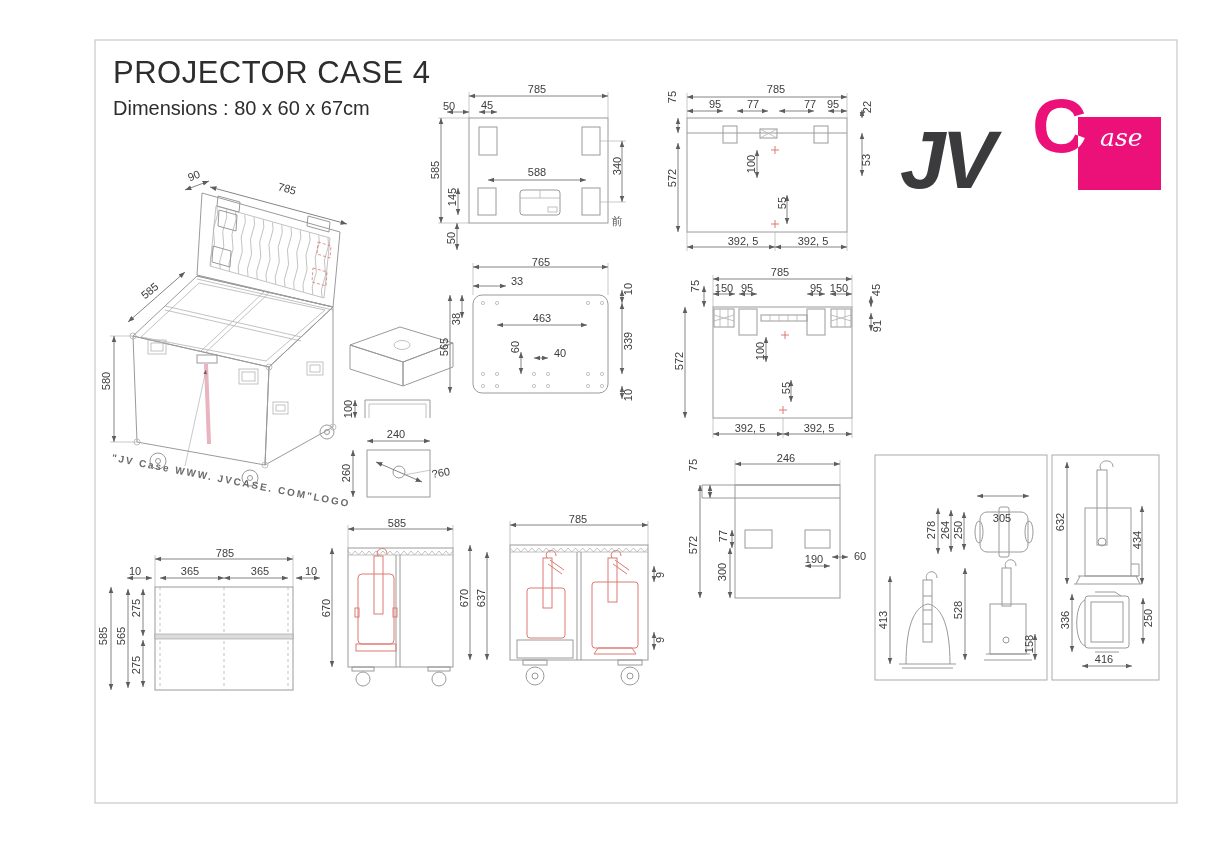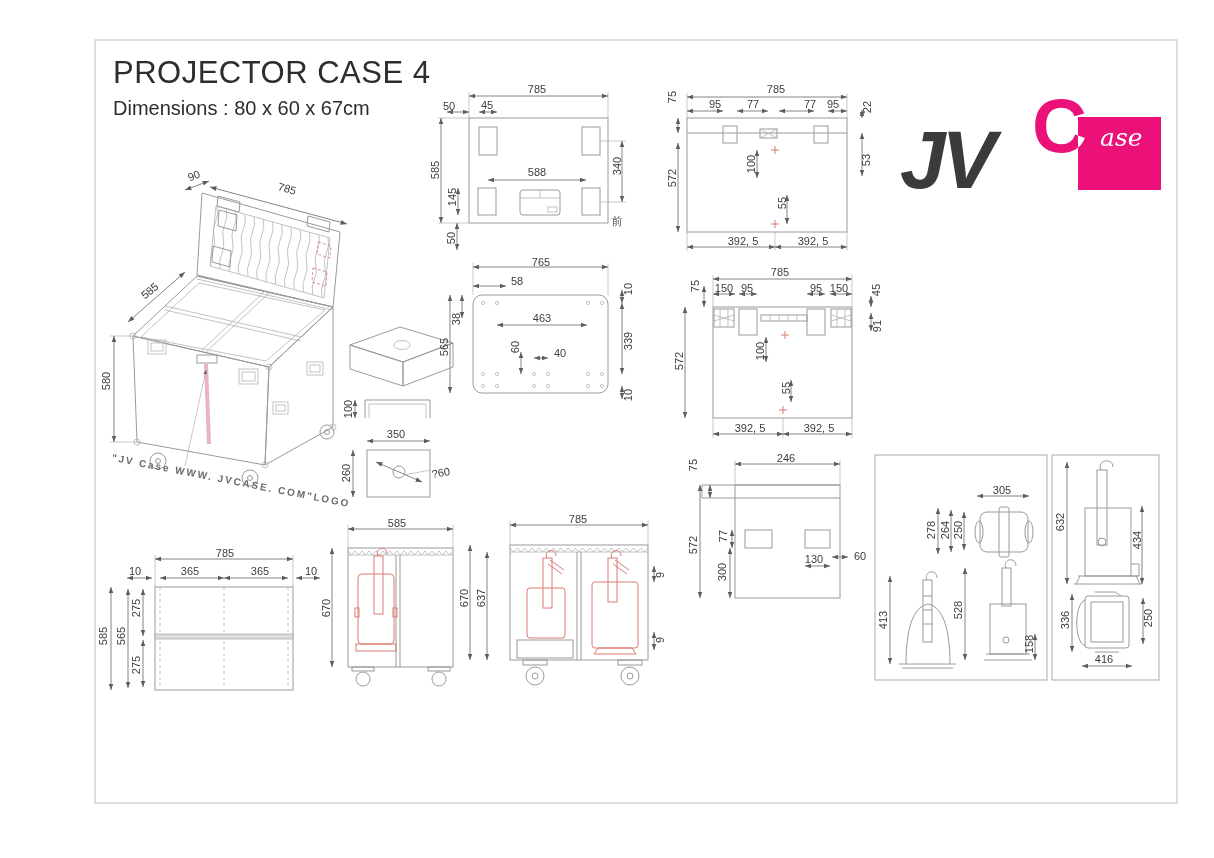--- a/index.html
+++ b/index.html
@@ -423,21 +423,21 @@
   <div class="title">PROJECTOR CASE 4</div>
   <div class="subtitle">Dimensions : 80 x 60 x 67cm</div>
   <div class="note">"JV Case WWW. JVCASE. COM"LOGO</div>
 
   <span class="lb" style="left:194px;top:176px;transform:translate(-50%,-50%) rotate(-22deg)">90</span>
   <span class="lb" style="left:287px;top:189px;transform:translate(-50%,-50%) rotate(15deg)">785</span>
   <span class="lb" style="left:150px;top:291px;transform:translate(-50%,-50%) rotate(-39deg)">585</span>
   <span class="lb v" style="left:106px;top:381px">580</span>
 
   <span class="lb v" style="left:348px;top:409px">100</span>
-  <span class="lb" style="left:396px;top:434px">350</span>
+  <span class="lb" style="left:396px;top:434px">240</span>
   <span class="lb v" style="left:346px;top:473px">260</span>
   <span class="lb" style="left:441px;top:473px;transform:translate(-50%,-50%) rotate(-10deg)">?60</span>
 
   <span class="lb" style="left:537px;top:89px">785</span>
   <span class="lb" style="left:449px;top:106px">50</span>
   <span class="lb" style="left:487px;top:105px">45</span>
   <span class="lb v" style="left:435px;top:170px">585</span>
   <span class="lb v" style="left:452px;top:197px">145</span>
   <span class="lb v" style="left:451px;top:238px">50</span>
   <span class="lb" style="left:537px;top:172px">588</span>
@@ -452,21 +452,21 @@
   <span class="lb" style="left:833px;top:104px">95</span>
   <span class="lb v" style="left:867px;top:107px">22</span>
   <span class="lb v" style="left:866px;top:160px">53</span>
   <span class="lb v" style="left:672px;top:178px">572</span>
   <span class="lb v" style="left:751px;top:164px">100</span>
   <span class="lb v" style="left:782px;top:203px">55</span>
   <span class="lb" style="left:743px;top:241px">392, 5</span>
   <span class="lb" style="left:813px;top:241px">392, 5</span>
 
   <span class="lb" style="left:541px;top:262px">765</span>
-  <span class="lb" style="left:517px;top:281px">58</span>
+  <span class="lb" style="left:517px;top:281px">33</span>
   <span class="lb v" style="left:456px;top:319px">38</span>
   <span class="lb v" style="left:444px;top:347px">565</span>
   <span class="lb" style="left:542px;top:318px">463</span>
   <span class="lb v" style="left:515px;top:347px">60</span>
   <span class="lb" style="left:560px;top:353px">40</span>
   <span class="lb v" style="left:628px;top:289px">10</span>
   <span class="lb v" style="left:628px;top:341px">339</span>
   <span class="lb v" style="left:628px;top:395px">10</span>
 
   <span class="lb" style="left:780px;top:272px">785</span>
@@ -481,21 +481,21 @@
   <span class="lb v" style="left:760px;top:351px">100</span>
   <span class="lb v" style="left:786px;top:388px">55</span>
   <span class="lb" style="left:750px;top:428px">392, 5</span>
   <span class="lb" style="left:819px;top:428px">392, 5</span>
 
   <span class="lb" style="left:786px;top:458px">246</span>
   <span class="lb v" style="left:693px;top:465px">75</span>
   <span class="lb v" style="left:693px;top:545px">572</span>
   <span class="lb v" style="left:723px;top:536px">77</span>
   <span class="lb v" style="left:722px;top:572px">300</span>
-  <span class="lb" style="left:814px;top:559px">130</span>
+  <span class="lb" style="left:814px;top:559px">190</span>
   <span class="lb" style="left:860px;top:556px">60</span>
 
   <span class="lb" style="left:225px;top:553px">785</span>
   <span class="lb" style="left:135px;top:571px">10</span>
   <span class="lb" style="left:190px;top:571px">365</span>
   <span class="lb" style="left:260px;top:571px">365</span>
   <span class="lb" style="left:311px;top:571px">10</span>
   <span class="lb v" style="left:103px;top:636px">585</span>
   <span class="lb v" style="left:121px;top:636px">565</span>
   <span class="lb v" style="left:136px;top:608px">275</span>
@@ -503,21 +503,21 @@
 
   <span class="lb" style="left:397px;top:523px">585</span>
   <span class="lb v" style="left:326px;top:608px">670</span>
 
   <span class="lb" style="left:578px;top:519px">785</span>
   <span class="lb v" style="left:464px;top:598px">670</span>
   <span class="lb v" style="left:481px;top:598px">637</span>
   <span class="lb v" style="left:660px;top:575px">9</span>
   <span class="lb v" style="left:660px;top:640px">9</span>
 
-  <span class="lb" style="left:1002px;top:490px">305</span>
+  <span class="lb" style="left:1002px;top:518px">305</span>
   <span class="lb v" style="left:931px;top:530px">278</span>
   <span class="lb v" style="left:945px;top:530px">264</span>
   <span class="lb v" style="left:958px;top:530px">250</span>
   <span class="lb v" style="left:883px;top:620px">413</span>
   <span class="lb v" style="left:958px;top:610px">528</span>
   <span class="lb v" style="left:1029px;top:644px">158</span>
 
   <span class="lb v" style="left:1060px;top:522px">632</span>
   <span class="lb v" style="left:1137px;top:540px">434</span>
   <span class="lb v" style="left:1065px;top:620px">336</span>

